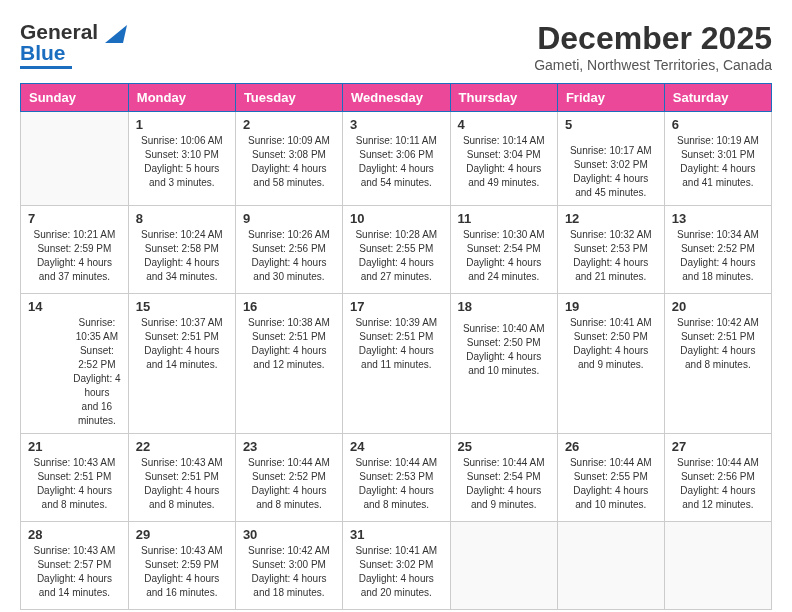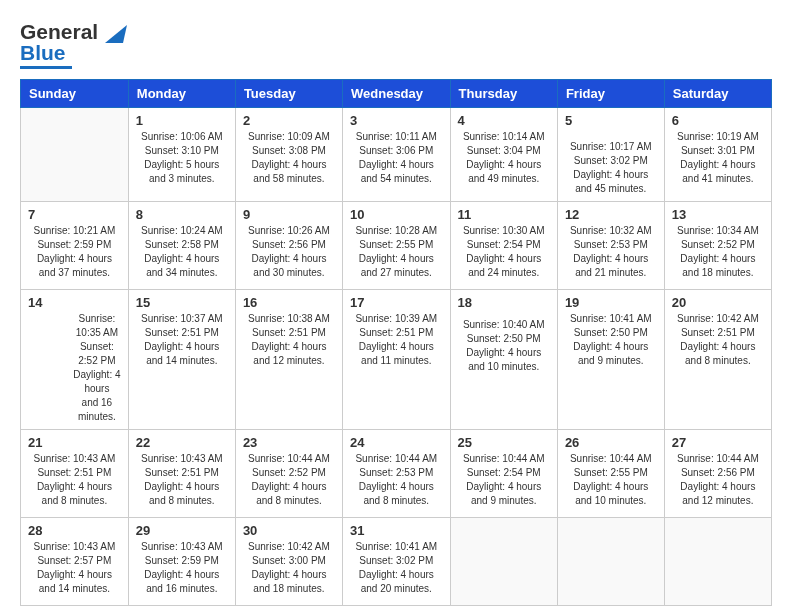--- a/index.html
+++ b/index.html
@@ -26,21 +26,21 @@
     }
     .subtitle {
       font-size: 14px;
       color: #555;
     }
     .calendar {
       width: 100%;
       border-collapse: collapse;
     }
     .calendar th {
-      background: #1d4ed8;
+      background: #ec4899;
       color: #fff;
       text-align: left;
       padding: 6px 8px;
       font-size: 13px;
       border: 1px solid #1a6dbf;
     }
     .calendar td {
       vertical-align: top;
       border: 1px solid #ccc;
       padding: 5px 7px;
@@ -82,20 +82,24 @@
         <svg width="22" height="20" viewBox="0 0 22 20" style="margin-left:2px;vertical-align:middle;">
           <polygon points="0,18 22,0 18,18" fill="#1a6dbf"></polygon>
         </svg>
       </div>
     </div>
     <div style="margin-top:-4px;">
       <span style="font-size:21px;font-weight:bold;color:#1a6dbf;">Blue</span>
       <div style="height:3px;background:#1a6dbf;width:52px;margin-top:1px;"></div>
     </div>
   </div>
+  <div class="title-section">
+    <div class="month-title">December 2025</div>
+    <div class="subtitle">Gameti, Northwest Territories, Canada</div>
+  </div>
 </div>
 
 <table class="calendar">
   <thead>
     <tr>
     <th>Sunday</th>
         <th>Monday</th>
         <th>Tuesday</th>
         <th>Wednesday</th>
         <th>Thursday</th>

